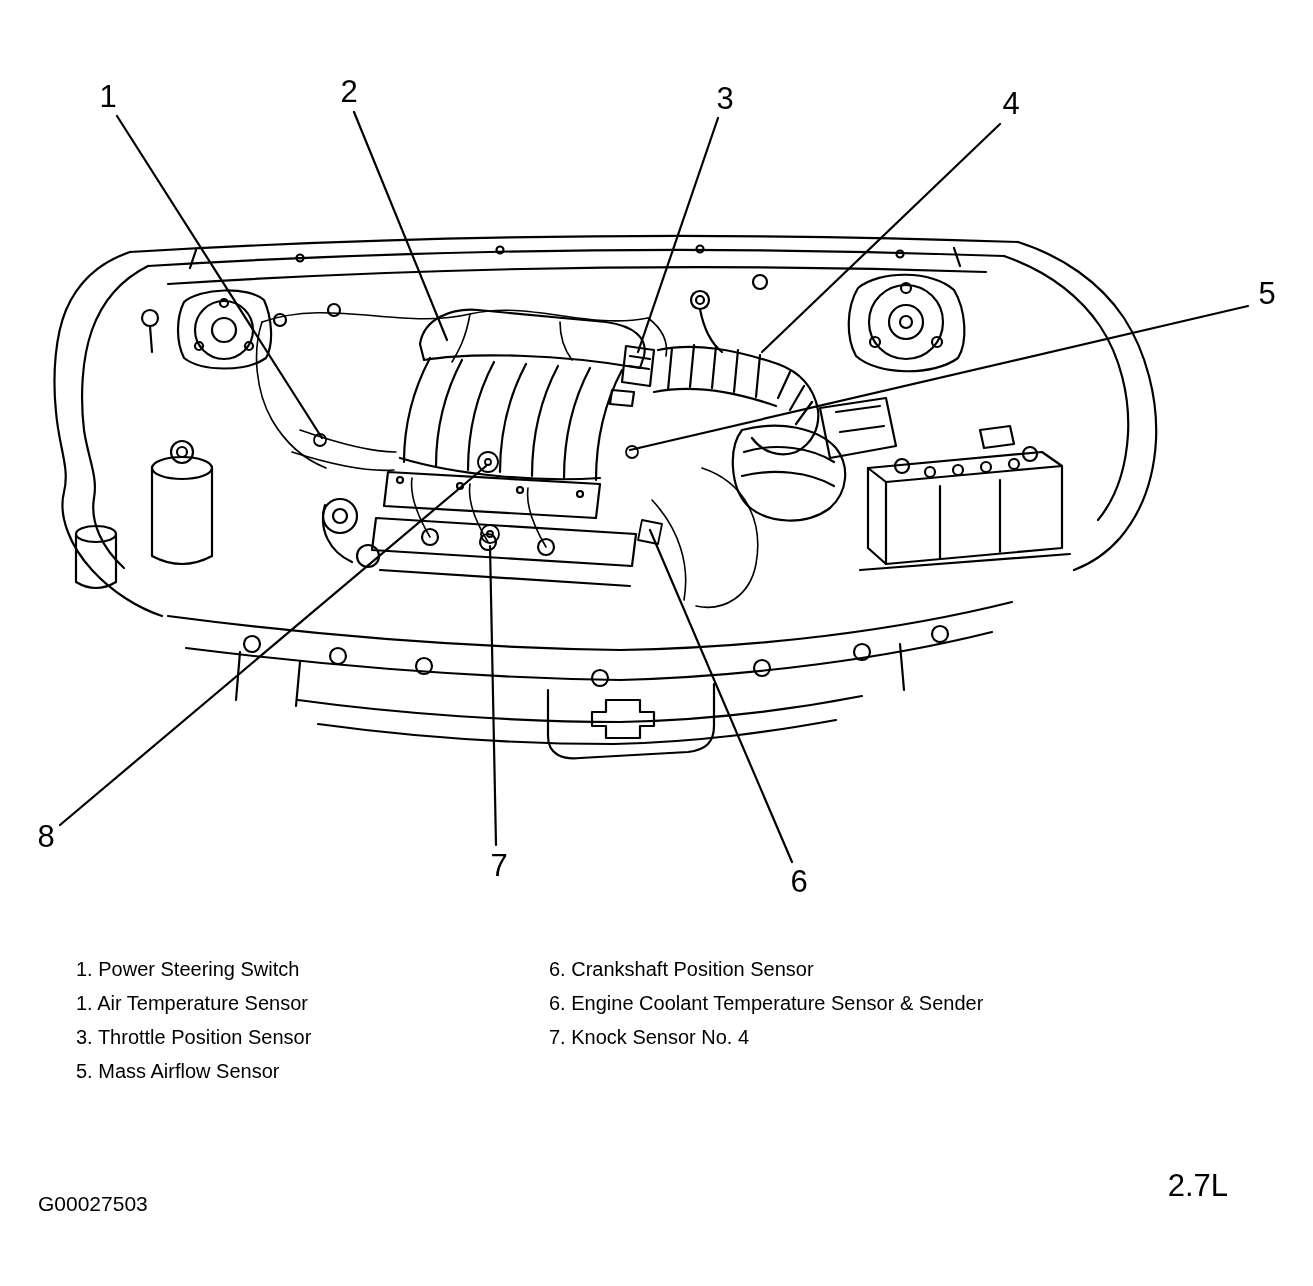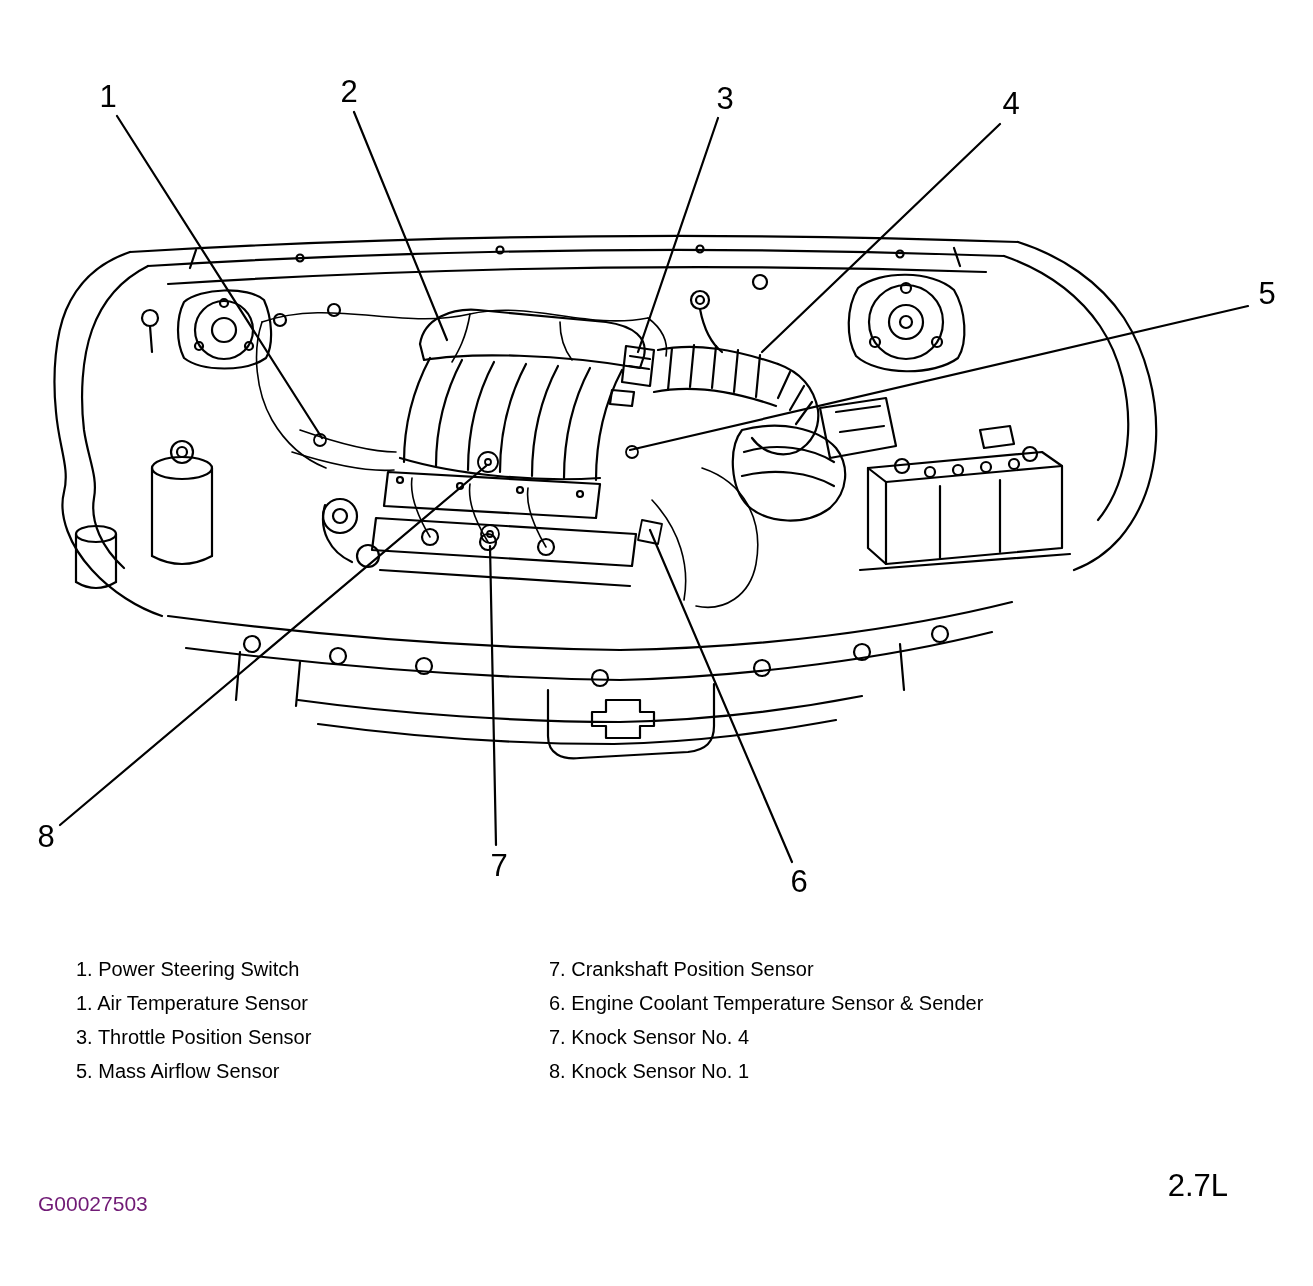--- a/index.html
+++ b/index.html
@@ -56,21 +56,21 @@
     text-align: right;
     font-size: 31px;
     color: #000000;
     margin-top: 28px;
   }
   .figure-id {
     position: absolute;
     top: 1192px;
     left: 38px;
     font-size: 21px;
-    color: #701a75;
+    color: #000000;
   }
 </style>
 </head>
 <body>
 
 <div class="page">
 
   <svg class="diagram-svg" width="1313" height="940" viewBox="0 0 1313 940">
 
     <g stroke="#000000" fill="none" stroke-width="2.2" stroke-linecap="round" stroke-linejoin="round">
@@ -282,22 +282,21 @@
   </svg>
 
   <div class="legend">
     <div class="legend-col left">
       <div class="legend-item">1. Power Steering Switch</div>
       <div class="legend-item">1. Air Temperature Sensor</div>
       <div class="legend-item">3. Throttle Position Sensor</div>
       <div class="legend-item">5. Mass Airflow Sensor</div>
     </div>
     <div class="legend-col right">
-      <div class="legend-item">7. Crankshaft Position Sensor</div>
+      <div class="legend-item">6. Crankshaft Position Sensor</div>
       <div class="legend-item">6. Engine Coolant Temperature Sensor &amp; Sender</div>
       <div class="legend-item">7. Knock Sensor No. 4</div>
-      <div class="legend-item">8. Knock Sensor No. 1</div>
     </div>
   </div>
 
   <div class="engine-size">2.7L</div>
   <div class="figure-id">G00027503</div>
 </div>
 
 </body></html>

